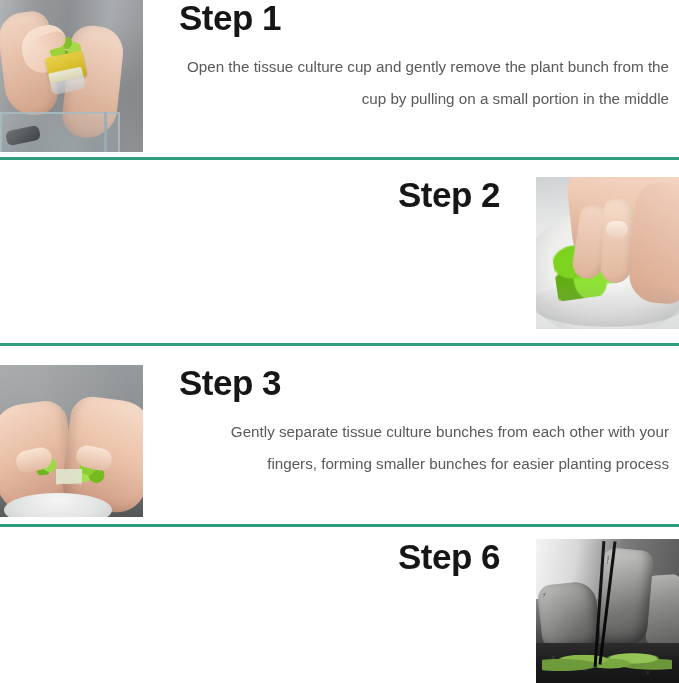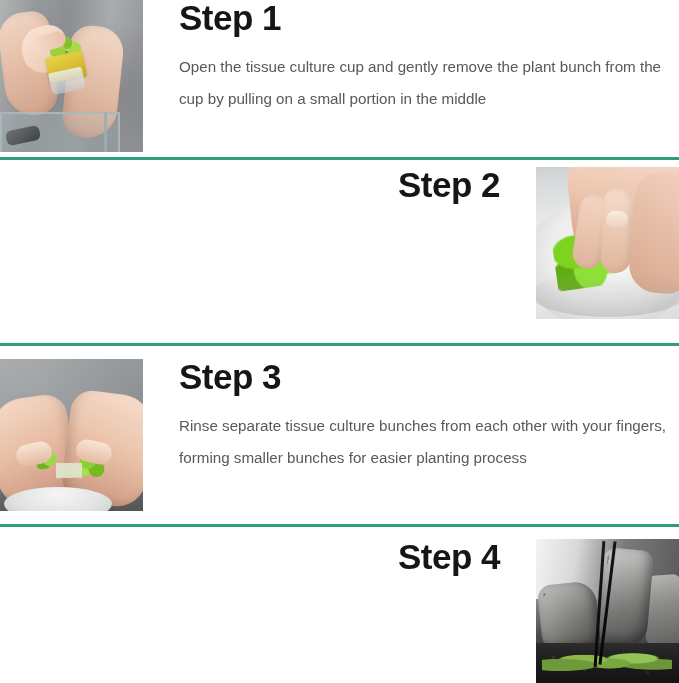--- a/index.html
+++ b/index.html
@@ -63,20 +63,21 @@
     line-height: 1.05;
     margin: 0 0 14px 0;
     font-family: "Liberation Sans", sans-serif;
   }
   .step-body {
     font-size: 15.2px;
     color: #59595b;
     line-height: 2.1;
     margin: 0;
     font-family: "Liberation Sans", sans-serif;
+    text-align: right;
   }
 
   .divider {
     width: 679px;
     height: 3px;
     background: #2e9e7e;
     border: 0;
     margin: 0;
     padding: 0;
   }
@@ -385,71 +386,71 @@
       <div class="ph p1-tankline"></div>
       <div class="ph p1-device"></div>
     </div>
     <div class="text-col">
       <div class="step-heading">Step 1</div>
       <p class="step-body">Open the tissue culture cup and gently remove the plant bunch from the cup by pulling on a small portion in the middle</p>
     </div>
   </div>
   <hr class="divider">
 
-  <div class="step step-right" style="height:183px; padding-top:7px;border-radius:32px;">
+  <div class="step step-right" style="height:183px; padding-top:17px;border-radius:32px;">
     <div class="photo-slot">
       <div class="ph p2"></div>
       <div class="ph p2-bowl"></div>
       <div class="ph p2-plant"></div>
       <div class="ph p2-handtop"></div>
       <div class="ph p2-handright"></div>
       <div class="ph p2-fing1"></div>
       <div class="ph p2-fing2"></div>
       <div class="ph p2-nail"></div>
       <div class="ph p2-bowlrim"></div>
     </div>
     <div class="text-col">
       <div class="step-heading">Step 2</div>
     </div>
   </div>
   <hr class="divider">
 
-  <div class="step step-left" style="height:178px; padding-top:13px;">
+  <div class="step step-left" style="height:178px; padding-top:19px;">
     <div class="photo-slot">
       <div class="ph p3"></div>
       <div class="ph p3-backfold"></div>
       <div class="ph p3-handL"></div>
       <div class="ph p3-handR"></div>
       <div class="ph p3-plantL"></div>
       <div class="ph p3-plantR"></div>
       <div class="ph p3-roots"></div>
       <div class="ph p3-thumbL"></div>
       <div class="ph p3-thumbR"></div>
       <div class="ph p3-dish"></div>
     </div>
     <div class="text-col">
       <div class="step-heading">Step 3</div>
-      <p class="step-body">Rinse separate tissue culture bunches from each other with your fingers, forming smaller bunches for easier planting process</p>
+      <p class="step-body">Gently separate tissue culture bunches from each other with your fingers, forming smaller bunches for easier planting process</p>
     </div>
   </div>
   <hr class="divider">
 
   <div class="step step-right" style="height:159px; padding-top:12px;">
     <div class="photo-slot">
       <div class="ph p4"></div>
       <div class="ph p4-bg"></div>
       <div class="ph p4-rockC"></div>
       <div class="ph p4-rockB"></div>
       <div class="ph p4-rockBtex"></div>
       <div class="ph p4-rockA"></div>
       <div class="ph p4-rockAtex"></div>
       <div class="ph p4-substrate"></div>
       <div class="ph p4-subtex"></div>
       <div class="ph p4-plants"></div>
       <div class="ph p4-tweezer1"></div>
       <div class="ph p4-tweezer2"></div>
     </div>
     <div class="text-col">
-      <div class="step-heading">Step 4</div>
+      <div class="step-heading">Step 6</div>
     </div>
   </div>
 
 </div>
 
 </body></html>

